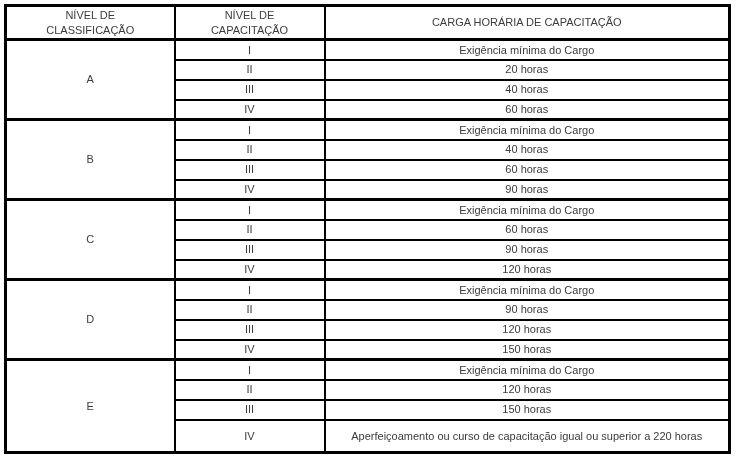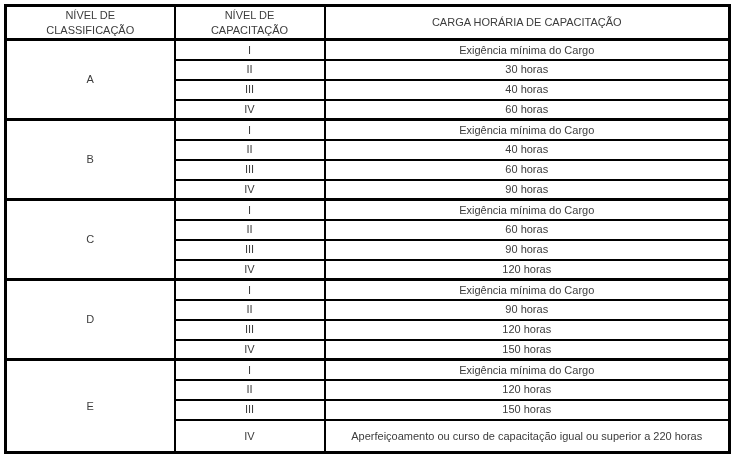--- a/index.html
+++ b/index.html
@@ -57,21 +57,21 @@
   </thead>
 
   <tbody>
     <tr class="std">
       <td rowspan="4">A</td>
       <td>I</td>
       <td>Exigência mínima do Cargo</td>
     </tr>
     <tr class="std">
       <td>II</td>
-      <td>30 horas</td>
+      <td>20 horas</td>
     </tr>
     <tr class="std">
       <td>III</td>
       <td>40 horas</td>
     </tr>
     <tr class="std">
       <td>IV</td>
       <td>60 horas</td>
     </tr>
   </tbody>

